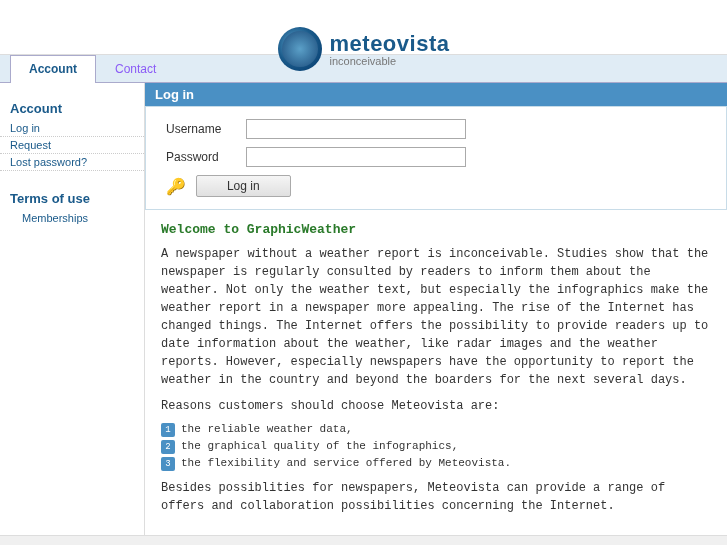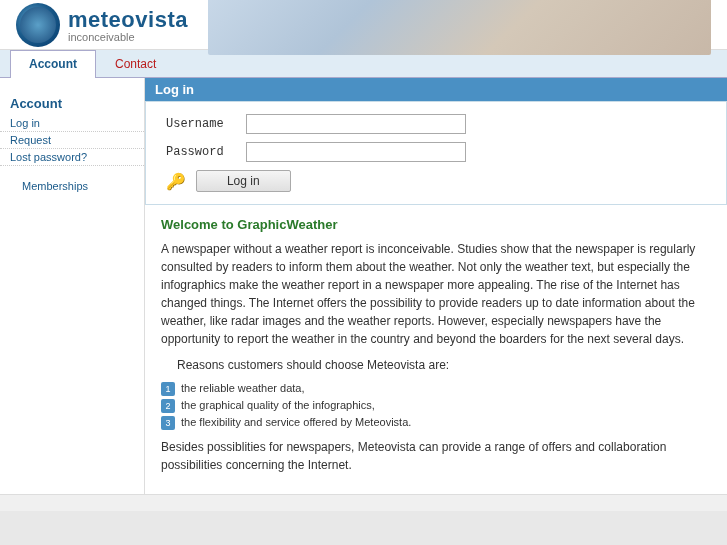--- a/index.html
+++ b/index.html
@@ -1,61 +1,61 @@
 <!DOCTYPE html>
 <html><head>
   <meta charset="utf-8">
   <style>
     * { margin: 0; padding: 0; box-sizing: border-box; }
     body { font-family: Arial, sans-serif; font-size: 12px; background: #e8e8e8; color: #333; }
 
     
-    #header { background: #fff; padding: 10px 16px; display: flex; align-items: center; border-bottom: 1px solid #ddd; height: 50px; }
+    #header { background: #fff; padding: 27px 16px; display: flex; align-items: center; border-bottom: 1px solid #ddd; height: 50px; flex-direction: column; }
     #logo-area { display: flex; align-items: center; gap: 8px; }
     #logo-circle { width: 44px; height: 44px; border-radius: 50%; background: radial-gradient(circle at 40% 40%, #6ab0d8, #1a5a8a, #003366); display: flex; align-items: center; justify-content: center; }
     #logo-inner { width: 36px; height: 36px; border-radius: 50%; background: radial-gradient(circle, #5ba0c8, #1a4a7a); position: relative; overflow: hidden; }
     #logo-text { }
     #logo-name { font-size: 22px; font-weight: bold; color: #1a5a8a; letter-spacing: 0.5px; }
     #logo-sub { font-size: 11px; color: #777; margin-top: -2px; }
     #header-image { flex: 1; height: 60px; overflow: hidden; background: linear-gradient(135deg, #c8d8e8 0%, #b0c4d8 30%, #d4c8b8 60%, #c8b8a8 100%); margin-left: 20px; border-radius: 2px; }
 
     
     #nav-tabs { background: #e0ecf5; border-bottom: 1px solid #aac; display: flex; padding: 0 10px; }
-    .nav-tab { padding: 6px 18px; font-size: 12px; cursor: pointer; border: 1px solid transparent; border-bottom: none; background: transparent; color: #b91c1c; }
+    .nav-tab { padding: 6px 18px; font-size: 12px; cursor: pointer; border: 1px solid transparent; border-bottom: none; background: transparent; color: #8b5cf6; }
     .nav-tab.active { background: #fff; border-color: #aac #aac transparent #aac; font-weight: bold; margin-bottom: -1px; color: #1a5a8a; }
 
     
     #main { display: flex; max-width: 727px; min-height: 380px; background: #f5f5f5; }
 
     
     #sidebar { width: 145px; min-width: 145px; background: #fff; padding: 10px 0; border-right: 1px solid #ddd; }
     .sidebar-section-title { font-size: 13px; font-weight: bold; color: #1a5a8a; padding: 8px 10px 4px 10px; }
     .sidebar-link { display: block; font-size: 11px; color: #1a5a8a; padding: 2px 10px; text-decoration: none; border-bottom: 1px dotted #ccc; }
     #sidebar-divider { height: 12px; }
     .sidebar-plain-link { display: block; font-size: 11px; color: #1a5a8a; padding: 2px 22px; text-decoration: none; }
 
     
     #content { flex: 1; padding: 0; background: #fff; }
 
     
     #login-box { background: #4a90c4; padding: 4px 10px; }
     #login-box-title { color: #fff; font-size: 13px; font-weight: bold; }
     #login-form { padding: 12px 20px; background: #fff; border: 1px solid #c8dce8; }
     .form-row { display: flex; align-items: center; margin-bottom: 8px; }
-    .form-label { width: 80px; font-size: 12px; color: #333; font-family: Liberation Mono, monospace; }
+    .form-label { width: 80px; font-size: 12px; color: #333; }
     .form-input { width: 220px; height: 20px; border: 1px solid #aaa; font-size: 12px; padding: 2px 4px; }
     #login-submit-row { display: flex; align-items: center; margin-top: 6px; gap: 10px; }
     #key-icon { font-size: 16px; }
     #login-btn { background: linear-gradient(to bottom, #f5f5f5, #e0e0e0); border: 1px solid #aaa; padding: 3px 30px; font-size: 12px; cursor: pointer; border-radius: 2px; color: #333; }
 
     
-    #welcome-content { padding: 12px 16px; }
+    #welcome-content { padding: 12px 16px; font-family: Liberation Mono, monospace; }
     #welcome-title { font-size: 13px; font-weight: bold; color: #2a7a2a; margin-bottom: 8px; }
     #welcome-content p { font-size: 12px; line-height: 1.5; margin-bottom: 8px; color: #333; }
-    #reasons-title { font-size: 11px; margin-bottom: 4px; color: #333; margin-left: 16px; }
+    #reasons-title { font-size: 11px; margin-bottom: 4px; color: #333; }
     .reason-item { display: flex; align-items: flex-start; gap: 6px; margin-bottom: 3px; font-size: 11px; color: #333; }
     .reason-num { display: inline-block; width: 14px; height: 14px; background: #4a90c4; color: #fff; font-size: 9px; text-align: center; line-height: 14px; border-radius: 2px; flex-shrink: 0; }
 
     
     #footer { background: #f0f0f0; border-top: 1px solid #ddd; padding: 8px 10px; text-align: center; }
   </style>
 </head>
 <body>
 
 <div id="header">
@@ -77,20 +77,21 @@
 </div>
 
 <div id="main">
 
   <div id="sidebar">
     <div class="sidebar-section-title">Account</div>
     <a class="sidebar-link">Log in</a>
     <a class="sidebar-link">Request</a>
     <a class="sidebar-link">Lost password?</a>
     <div id="sidebar-divider"></div>
+    <div class="sidebar-section-title">Terms of use</div>
     <a class="sidebar-plain-link">Memberships</a>
   </div>
 
   <div id="content">
 
     <div id="login-box">
       <span id="login-box-title">Log in</span>
     </div>
     <div id="login-form">
       <div class="form-row">

